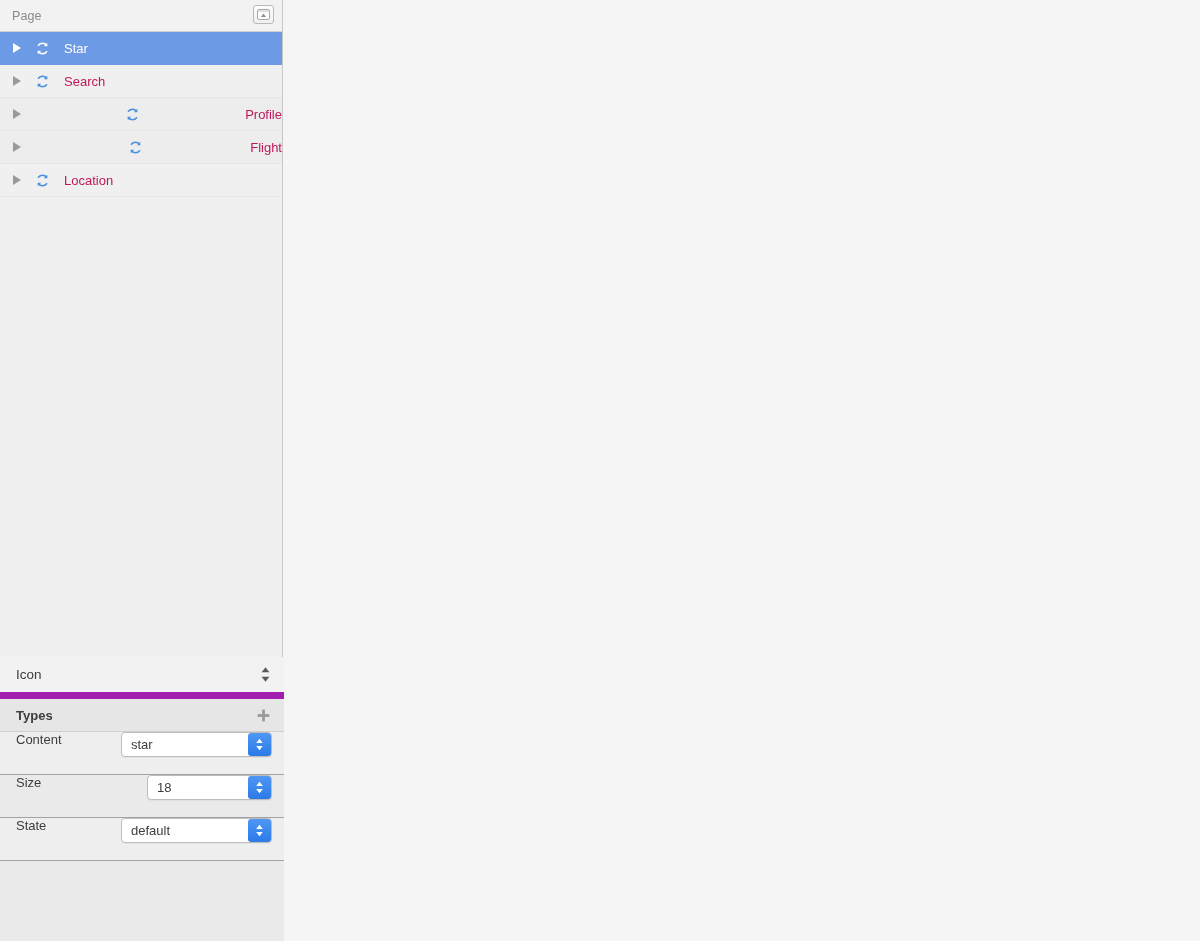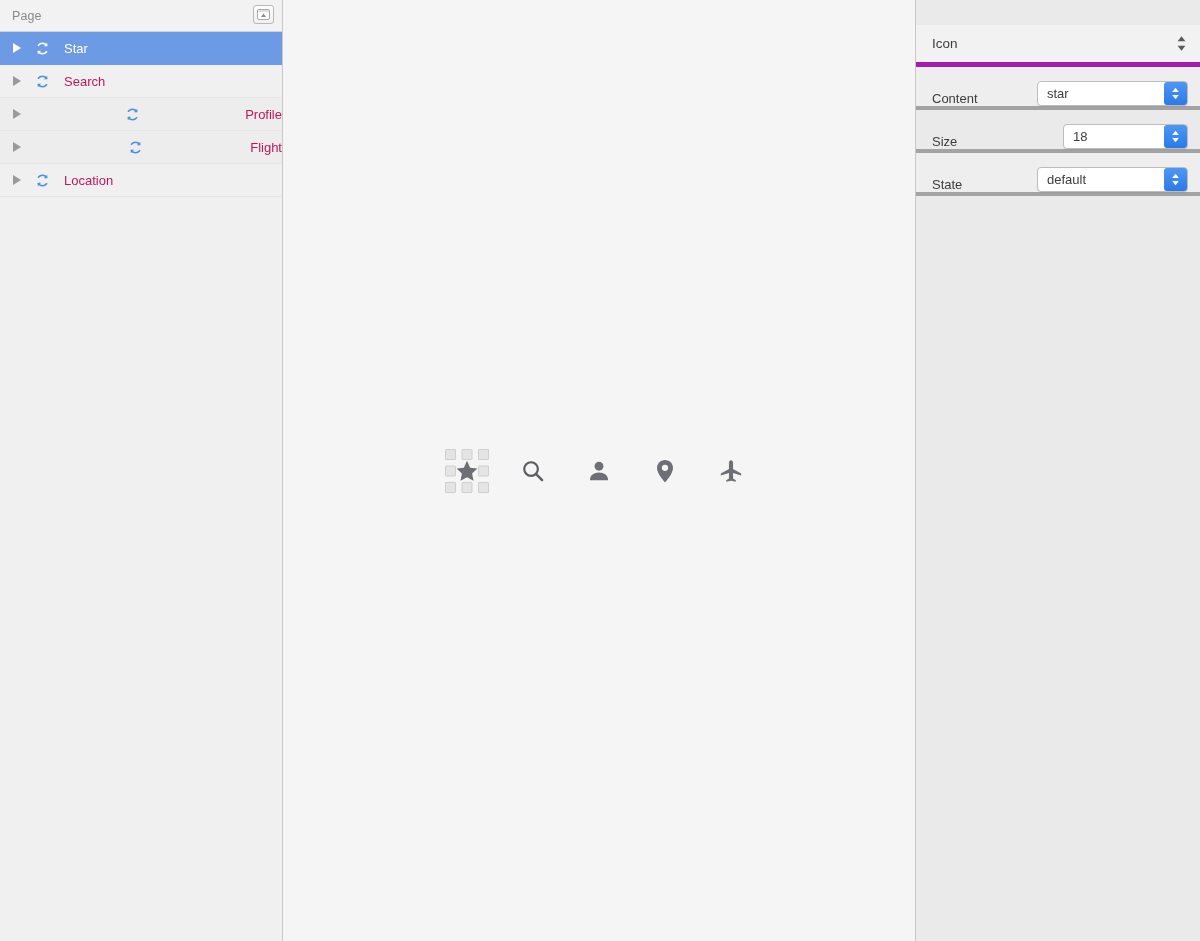--- a/index.html
+++ b/index.html
@@ -10,20 +10,21 @@
     overflow: hidden;
     font-family: "Liberation Sans", sans-serif;
     background: #f5f5f5;
   }
 
   .app {
     position: relative;
     width: 1200px;
     height: 941px;
     display: flex;
+    flex-direction: column;
   }
 
   
   .sidebar {
     width: 283px;
     height: 941px;
     background: #f0f0f0;
     border-right: 1px solid #c8c8c8;
     display: flex;
     flex-direction: column;
@@ -171,26 +172,25 @@
     height: 941px;
     background: #eaeaea;
     display: flex;
     flex-direction: column;
   }
 
   .insp-header {
     height: 42px;
     flex: 0 0 42px;
     background: #f2f2f2;
-    border-bottom: 5px solid #a21caf;
+    border-bottom: 7px solid #a21caf;
     display: flex;
     align-items: center;
     padding: 0 12px 0 16px;
     justify-content: space-between;
-    margin-top: 25px;
   }
   .insp-header-title {
     font-size: 13.5px;
     color: #3d3d3d;
   }
   .stepper-plain { display: flex; align-items: center; }
 
   .section-header {
     height: 33px;
     flex: 0 0 33px;
@@ -205,23 +205,23 @@
     font-size: 13px;
     font-weight: bold;
     color: #3d3d3d;
   }
   .plus-btn { display: flex; align-items: center; }
 
   .prop-row {
     height: 43px;
     flex: 0 0 43px;
     display: flex;
-    align-items: flex-end;
+    align-items: flex-start;
     padding: 0 12px 0 16px;
-    border-bottom: 4px solid #a3a3a3;
+    border-bottom: 1px solid #a3a3a3;
     background: #eeeeee;
   }
   .prop-row.alt { background: #eaeaea; gap: 26px; }
 
   .prop-label {
     font-size: 13px;
     color: #3d3d3d;
     width: 105px;
     flex: 0 0 105px;
   }
@@ -438,20 +438,29 @@
     <div class="insp-header">
       <span class="insp-header-title">Icon</span>
       <span class="stepper-plain">
         <svg width="13" height="19" viewBox="0 0 13 19">
           <path d="M6.5 2.2 L10.4 7.3 L2.6 7.3 Z" fill="#5a5a5a"></path>
           <path d="M6.5 16.8 L2.6 11.7 L10.4 11.7 Z" fill="#5a5a5a"></path>
         </svg>
       </span>
     </div>
 
+    <div class="section-header">
+      <span class="section-title">Types</span>
+      <span class="plus-btn">
+        <svg width="15" height="15" viewBox="0 0 15 15">
+          <rect x="6.1" y="1.6" width="2.8" height="11.8" fill="#9a9a9a"></rect>
+          <rect x="1.6" y="6.1" width="11.8" height="2.8" fill="#9a9a9a"></rect>
+        </svg>
+      </span>
+    </div>
 
     <div class="prop-row">
       <span class="prop-label">Content</span>
       <div class="combo">
         <span class="combo-value">star</span>
         <span class="combo-stepper">
           <svg width="11" height="15" viewBox="0 0 11 15">
             <path d="M5.5 1.8 L8.8 6.0 L2.2 6.0 Z" fill="#ffffff"></path>
             <path d="M5.5 13.2 L2.2 9.0 L8.8 9.0 Z" fill="#ffffff"></path>
           </svg>

